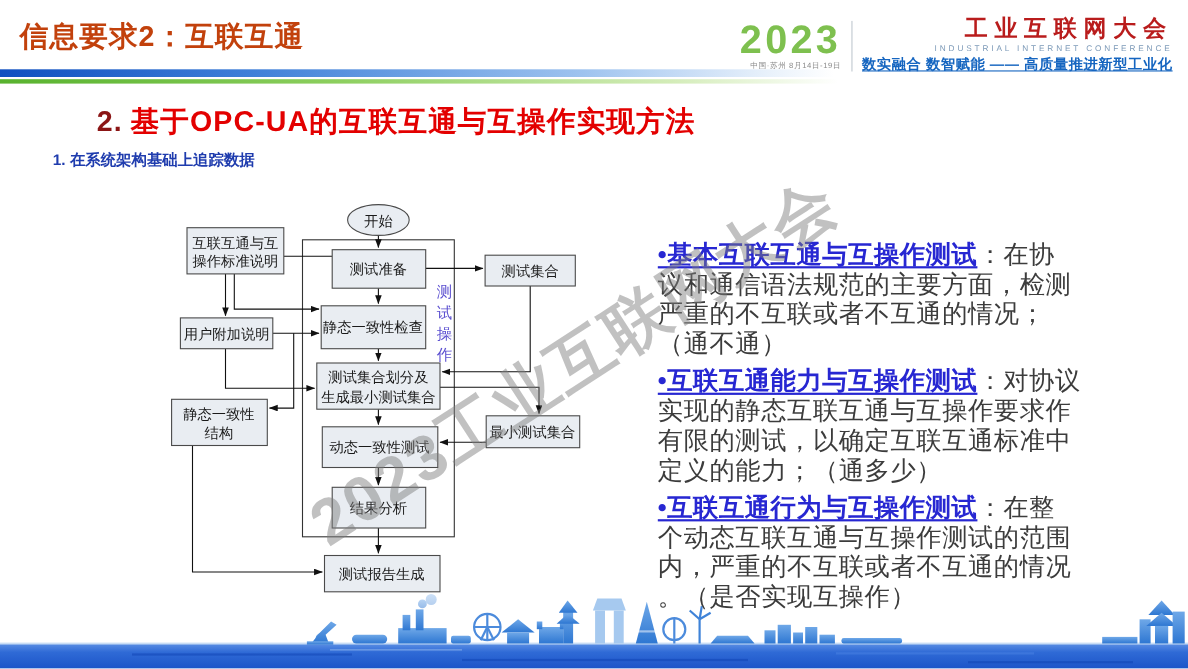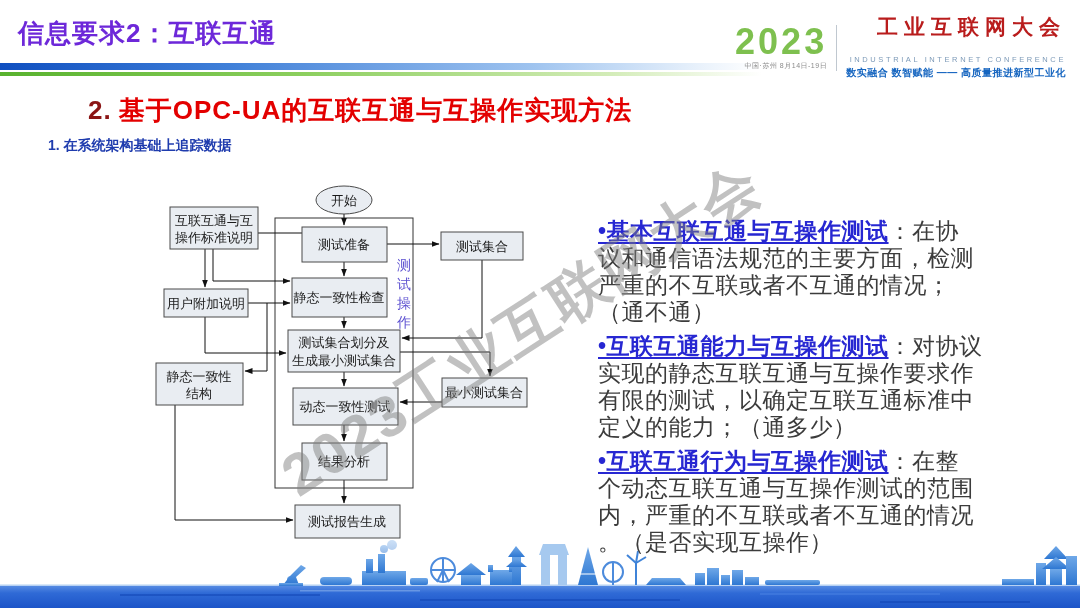--- a/index.html
+++ b/index.html
@@ -4,38 +4,38 @@
 <style>
   html,body{margin:0;padding:0;background:#ffffff;}
   .slide{
     position:relative; width:1080px; height:608px; overflow:hidden;
     background:#ffffff;
     font-family:"Liberation Sans","DejaVu Sans",sans-serif;
   }
   
   .page-title{
     position:absolute; left:18px; top:16px; margin:0;
-    font-size:26px; font-weight:bold; color:#6d28d9; letter-spacing:1px;
+    font-size:26px; font-weight:bold; color:#c2410c; letter-spacing:1px;
   }
   .bar-blue{
     position:absolute; left:0; top:63px; width:758px; height:7px;
     background:linear-gradient(to right,#0f4fc0,#3f7fd8 30%,#9ec3ef 70%,#e8f1fb 92%,rgba(255,255,255,0));
   }
   .bar-green{
     position:absolute; left:0; top:72px; width:762px; height:4px;
     background:linear-gradient(to right,#58b22e,#8ccf5e 40%,#d3ecb8 80%,rgba(255,255,255,0));
   }
   
   .logo{position:absolute; top:16px; right:14px; display:flex; align-items:center; gap:9px;text-align:right;}
   .logo-year{font-size:36px; font-weight:bold; color:#7ec04f; letter-spacing:3px; line-height:34px;}
   .logo-venue{font-size:7px; color:#8a8a8a; letter-spacing:0.5px; margin-top:2px; white-space:nowrap;}
   .logo-divider{width:1px; height:46px; background:#c0c8d0;}
   .logo-name{font-size:21px; font-weight:bold; color:#b91c1c; letter-spacing:6px; white-space:nowrap; line-height:22px;}
-  .logo-name-en{font-size:7.5px; color:#7d9ab8; letter-spacing:2.6px; margin-top:17px; white-space:nowrap;}
-  .logo-slogan{font-size:10px; font-weight:600; color:#1565c0; letter-spacing:0.5px; margin-top:2px; white-space:nowrap;}
+  .logo-name-en{font-size:7.5px; color:#7d9ab8; letter-spacing:2.6px; margin-top:1px; white-space:nowrap;}
+  .logo-slogan{font-size:13px; font-weight:600; color:#1565c0; letter-spacing:0.5px; margin-top:2px; white-space:nowrap;text-decoration:underline;}
   
   .main-title{position:absolute; left:48px; top:93px; font-size:26px; font-weight:bold; color:#e30000; letter-spacing:1px;margin-left:40px;}
   .main-title .no{color:#8b1515; margin-right:7px;}
   .left-heading{position:absolute; left:48px; top:137px; font-size:14px; font-weight:bold; color:#1f3cae;}
   .right-heading{position:absolute; left:540px; top:158px; font-size:22px; font-weight:bold; color:#1c32c0; z-index:3;}
   
   .bullets{position:absolute; left:598px; top:218px; width:482px; z-index:3;}
   .bullets p{margin:0 0 7px 0; font-size:23px; line-height:27px; color:#3c3c3c; letter-spacing:0.5px;}
   .bullets .lead{color:#2727d2; font-weight:bold; text-decoration:underline; text-underline-offset:3px;}
   .bullets .rest{white-space:pre-line;}

